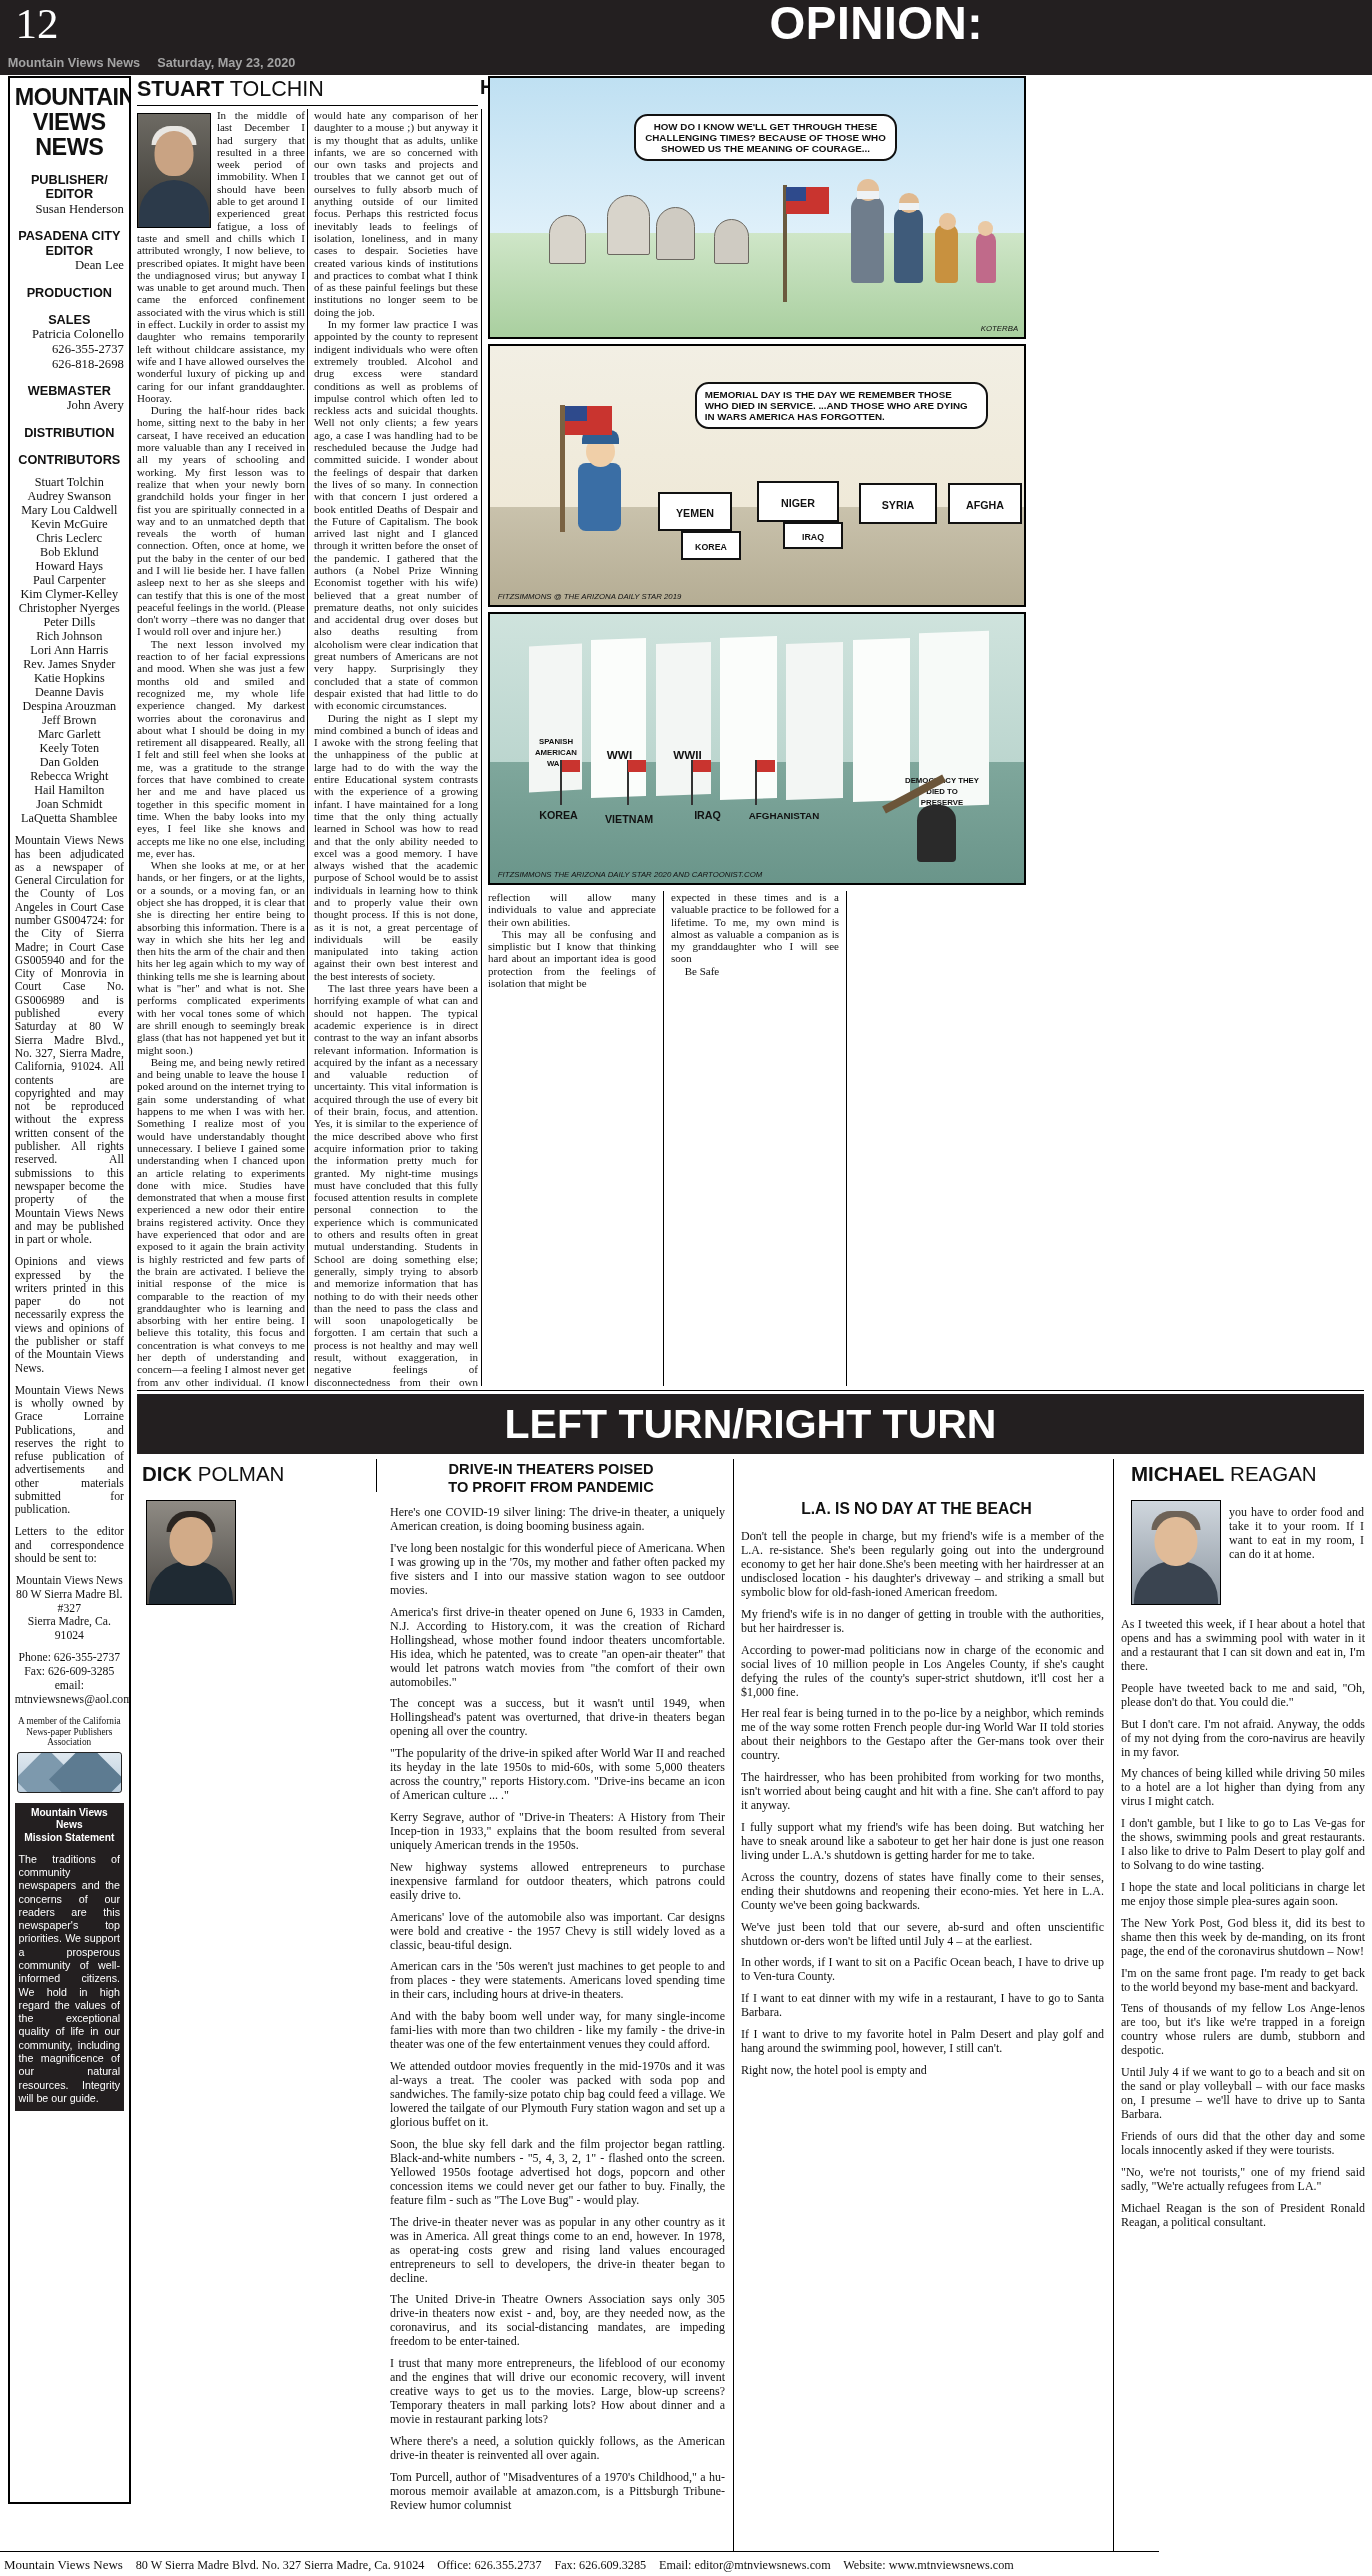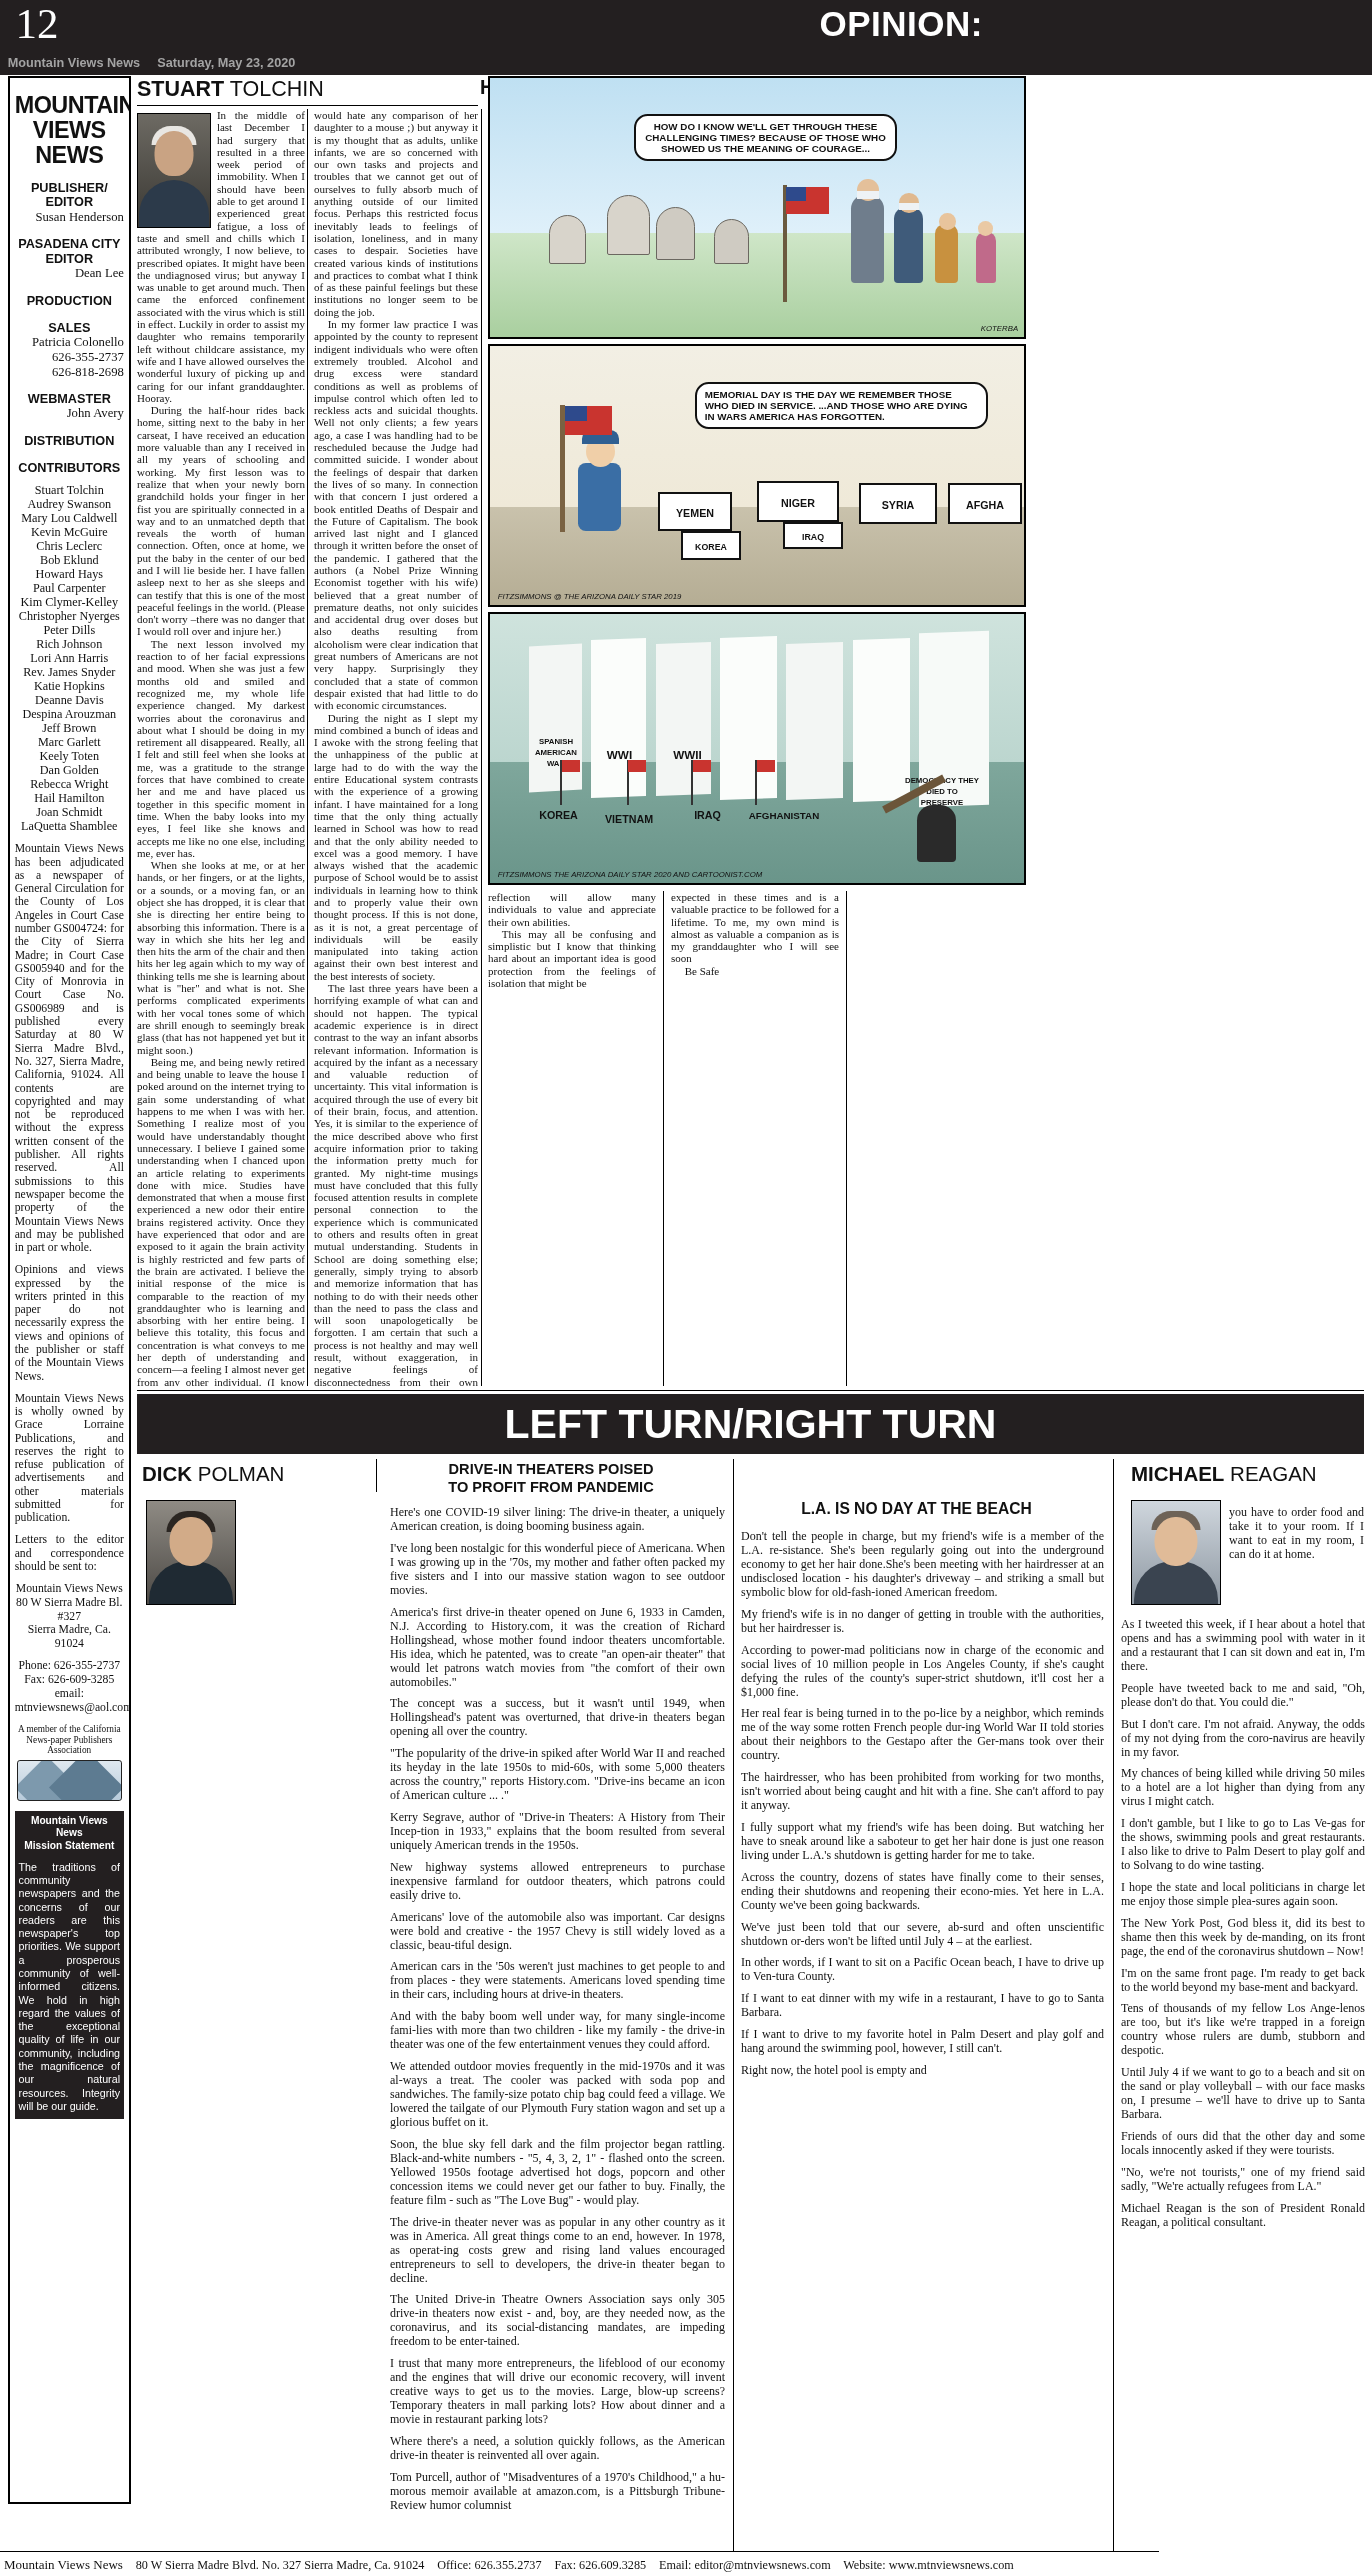--- a/index.html
+++ b/index.html
@@ -18,21 +18,21 @@
     position:absolute; left:0; top:0; width:1373px; height:53px;
     background:#231f20;
   }
   .folio {
     position:absolute; left:15.6px; top:2px;
     color:#fff; font-size:43px; line-height:43px;
     font-family:"Liberation Serif", serif;
   }
   .section-title {
     position:absolute; right:390px; top:3.9px;
-    color:#fff; font-size:35px; line-height:39px; font-weight:bold;
+    color:#fff; font-size:46px; line-height:39px; font-weight:bold;
     font-family:"Liberation Sans", sans-serif; letter-spacing:0.5px;text-align:center;
   }
   .mastbar {
     position:absolute; left:0; top:53px; width:1373px; height:21.5px;
     background:#231f20; color:#a3a3a3;
     font-family:"Liberation Sans", sans-serif;
     font-size:12.7px; font-weight:bold; line-height:21.5px;
     padding-left:7.8px; white-space:nowrap;
   }
   .mastbar .mb-date { margin-left:13.7px; }
@@ -42,21 +42,21 @@
 
   
   .rail {
     position:absolute; left:7.8px; top:0; width:123px; height:2428px;
     border:2px solid #000; background:#fff;
     padding:5.9px 4.9px; overflow:hidden;
   }
   .rail .logo {
     text-align:center; font-family:"Liberation Sans", sans-serif;
     font-weight:bold; font-size:23.4px; line-height:25px; letter-spacing:-0.5px;
-    margin-top:9px;
+    margin-top:1px;
   }
   .rail .hdg {
     text-align:center; font-family:"Liberation Sans", sans-serif;
     font-weight:bold; font-size:12.7px; line-height:14.6px; margin-top:12.7px;
   }
   .rail .nm {
     text-align:right; font-family:"Liberation Serif", serif;
     font-size:12.7px; line-height:14.6px;
   }
   .rail .contrib {

